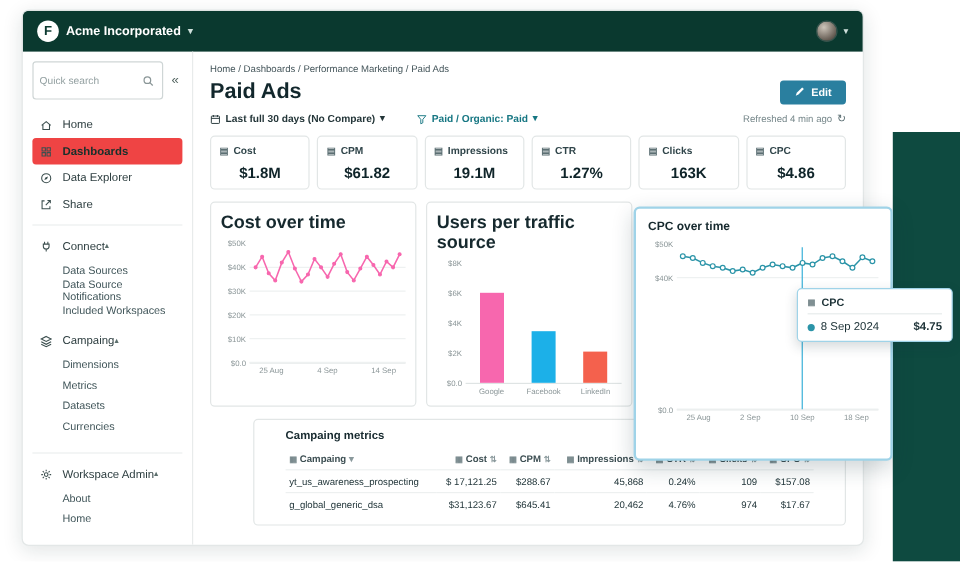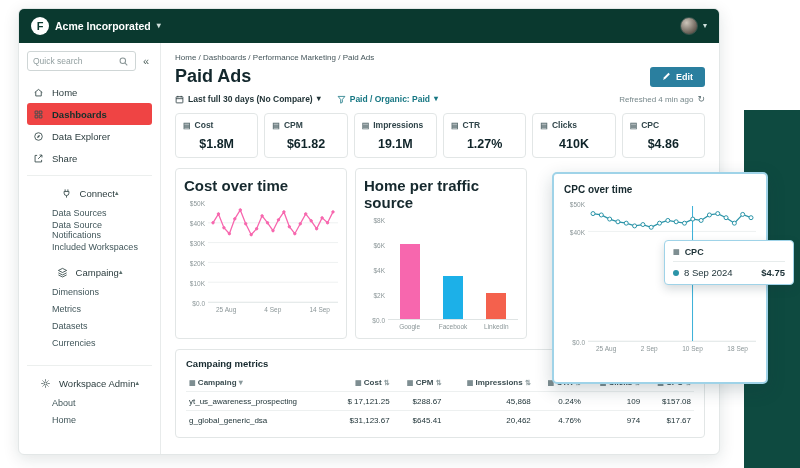--- a/index.html
+++ b/index.html
@@ -18,41 +18,41 @@
   .topbar { height: 34px; background: #0a392f; display: flex; align-items: center; justify-content: space-between; padding: 0 12px; flex: 0 0 auto; }
   .brand-wrap { display: flex; align-items: center; gap: 6px; color: #fff; font-size: 10.5px; font-weight: 600; cursor: pointer; }
   .logo { width: 18px; height: 18px; border-radius: 50%; background: #fff; color: #0a392f; font-weight: 800; font-size: 11px; display: flex; align-items: center; justify-content: center; }
   .chev { color: #cfe0dc; font-size: 8px; line-height: 1; }
   .user-wrap { display: flex; align-items: center; gap: 5px; cursor: pointer; }
   .avatar { width: 18px; height: 18px; border-radius: 50%; background: radial-gradient(circle at 35% 30%, #cdc5ba, #5f564d 75%); border: 1px solid #37544d; }
 
   .app-body { flex: 1; display: flex; min-height: 0; }
   .sidebar { width: 142px; flex: 0 0 142px; border-right: 1px solid #e8ebeb; padding: 8px; font-size: 9.5px; color: #2c3d3f; }
   .search-row { display: flex; align-items: center; gap: 4px; }
-  .search-box { flex: 1; display: flex; align-items: center; border: 1px solid #cfd6d6; border-radius: 3px; height: 20px; padding: 0 5px; gap: 4px; color: #8a9697; }
+  .search-box { flex: 1; display: flex; align-items: center; border: 1px solid #cfd6d6; border-radius: 3px; height: 32px; padding: 0 5px; gap: 4px; color: #8a9697; }
   .search-box input { border: 0; outline: 0; width: 100%; font-size: 8.5px; color: #334548; background: transparent; font-family: "Liberation Sans", sans-serif; }
   .search-box input::placeholder { color: #93a0a1; }
   .collapse-btn { font-size: 11px; color: #51635f; padding: 0 3px; cursor: pointer; background: none; border: none; }
   .nav { margin-top: 10px; display: flex; flex-direction: column; }
   .nav-item { display: flex; align-items: center; gap: 7px; height: 22px; padding: 0 6px; border-radius: 3px; cursor: pointer; }
   .nav-item.active { background: #ef4444; font-weight: 700; color: #15302b; }
   .ic { width: 12px; height: 12px; display: flex; align-items: center; color: #3c4f4f; flex: 0 0 12px; }
   .ic svg { width: 11px; height: 11px; }
-  .section { display: flex; align-items: center; justify-content: center; height: 22px; padding: 0 6px; cursor: pointer; }
+  .section { display: flex; align-items: center; justify-content: flex-start; height: 22px; padding: 0 6px; cursor: pointer; }
   .section .sec-left { display: flex; gap: 7px; align-items: center; }
   .sec-chev { font-size: 7px; color: #5c6f6d; }
   .sub-item { padding: 0 6px 0 25px; font-size: 9px; color: #41565a; height: 17px; display: flex; align-items: center; cursor: pointer; }
   .divider { height: 1px; background: #ecefee; margin: 6px 0; }
 
   .main { flex: 1; min-width: 0; padding: 10px 14px; position: relative; overflow: hidden; }
   .breadcrumb { font-size: 8px; color: #44555a; }
   .title-row { display: flex; justify-content: space-between; align-items: center; margin-top: 4px; }
   .page-title { font-size: 18px; font-weight: 700; color: #12272c; }
   .edit-btn { background: #2a7f9f; color: #fff; border: none; border-radius: 3px; font-size: 9px; font-weight: 600; padding: 5px 12px; display: flex; gap: 5px; align-items: center; cursor: pointer; font-family: "Liberation Sans", sans-serif; }
-  .filter-row { display: flex; align-items: center; gap: 16px; margin-top: 7px; font-size: 8.5px; color: #243639; }
+  .filter-row { display: flex; align-items: center; gap: 26px; margin-top: 7px; font-size: 8.5px; color: #243639; }
   .filter { display: flex; align-items: center; gap: 4px; cursor: pointer; font-weight: 600; }
   .filter.teal { color: #177783; }
   .refreshed { margin-left: auto; color: #76878a; font-size: 8px; display: flex; gap: 4px; align-items: center; font-weight: 400; }
   .refresh-ic { font-size: 9px; color: #5c6f73; cursor: pointer; }
 
   .kpi-row { display: flex; gap: 6px; margin-top: 9px; }
   .kpi { flex: 1; border: 1px solid #e2e6e6; border-radius: 4px; padding: 6px 7px; background: #fff; }
   .kpi-label { display: flex; gap: 4px; align-items: center; font-size: 8.5px; color: #30454a; font-weight: 600; }
   .kpi-ic { font-size: 8px; color: #5c6f73; }
   .kpi-value { font-size: 12.5px; font-weight: 700; color: #0f2429; text-align: center; margin-top: 7px; }
@@ -65,31 +65,31 @@
   .yaxis span { position: absolute; right: 3px; }
   .plot { flex: 1; height: 100px; border-bottom: 1px solid #dfe4e4; position: relative; min-width: 0; }
   .plot svg { width: 100%; height: 100%; display: block; overflow: visible; }
   .xaxis { display: flex; justify-content: space-between; font-size: 6.5px; color: #8b9698; margin-top: 3px; padding: 0 8px; margin-left: 24px; }
   .bars { flex: 1; height: 100px; border-bottom: 1px solid #dfe4e4; display: flex; align-items: flex-end; min-width: 0; }
   .bar-col { flex: 1; display: flex; justify-content: center; align-items: flex-end; height: 100%; }
   .bar { width: 20px; }
   .bar-labels { display: flex; margin-left: 24px; font-size: 6.5px; color: #8b9698; margin-top: 3px; }
   .bar-labels span { flex: 1; text-align: center; }
 
-  .overlay-card { position: absolute; left: 552px; top: 172px; width: 216px; height: 212px; background: #fff; border: 2px solid #9fd3e8; border-radius: 5px; box-shadow: 0 6px 18px rgba(20,50,60,.20); padding: 10px; z-index: 5; }
+  .overlay-card { position: absolute; left: 528px; top: 172px; width: 216px; height: 212px; background: #fff; border: 2px solid #9fd3e8; border-radius: 5px; box-shadow: 0 6px 18px rgba(20,50,60,.20); padding: 10px; z-index: 5; }
   .overlay-card .chart-title { font-size: 10px; }
   .overlay-card .plot, .overlay-card .yaxis { height: 138px; }
 
   .tooltip { position: absolute; left: 664px; top: 240px; width: 130px; background: #fff; border: 1.5px solid #9fd3e8; border-radius: 4px; box-shadow: 0 4px 10px rgba(20,50,60,.18); z-index: 6; font-size: 9px; padding: 6px 8px; }
   .tt-head { display: flex; gap: 5px; align-items: center; font-weight: 700; color: #1c3136; padding-bottom: 4px; border-bottom: 1px solid #e7ecec; }
   .tt-row { display: flex; gap: 5px; align-items: center; padding-top: 5px; color: #1c3136; font-size: 9.5px; }
   .tt-dot { width: 6px; height: 6px; border-radius: 50%; background: #2b94a8; flex: 0 0 6px; }
   .tt-val { margin-left: auto; font-weight: 700; }
 
-  .table-card { margin-top: 10px; border: 1px solid #e2e6e6; border-radius: 4px; padding: 8px 10px; background: #fff; }
+  .table-card { margin-top: 10px; border: 1px solid #e2e6e6; border-radius: 4px; padding: 8px 26px; background: #fff; margin-left: 36px; }
   .table-title { font-size: 9.5px; font-weight: 700; color: #16292e; margin-bottom: 5px; }
   table { width: 100%; border-collapse: collapse; font-size: 8px; color: #22363a; }
   th { font-weight: 600; color: #3c4e52; text-align: right; padding: 4px 3px; white-space: nowrap; cursor: pointer; }
   th:first-child { text-align: left; }
   td { padding: 4.5px 3px; text-align: right; border-top: 1px solid #edf0f0; white-space: nowrap; }
   td:first-child { text-align: left; }
   .hic { color: #75868a; font-size: 7px; }
   .sort { color: #8a999c; font-size: 7px; }
 </style>
 </head>
@@ -294,21 +294,21 @@
               <span class="kpi-ic">▤</span>
               <span>CTR</span>
             </div>
           <div class="kpi-value">1.27%</div>
         </div>
         <div class="kpi">
           <div class="kpi-label">
               <span class="kpi-ic">▤</span>
               <span>Clicks</span>
             </div>
-          <div class="kpi-value">410K</div>
+          <div class="kpi-value">163K</div>
         </div>
         <div class="kpi">
           <div class="kpi-label">
               <span class="kpi-ic">▤</span>
               <span>CPC</span>
             </div>
           <div class="kpi-value">$4.86</div>
         </div>
       </div>
 
@@ -359,21 +359,21 @@
               </div>
           </div>
           <div class="xaxis">
               <span>25 Aug</span>
               <span>4 Sep</span>
               <span>14 Sep</span>
             </div>
         </div>
 
         <div class="chart-card">
-          <div class="chart-title">Home per traffic source</div>
+          <div class="chart-title">Users per traffic source</div>
           <div class="chart-area">
             <div class="yaxis">
                 <span style="top: calc(100% - 3px);">$0.0</span>
                 <span style="top: calc(75% - 3px);">$2K</span>
                 <span style="top: calc(50% - 3px);">$4K</span>
                 <span style="top: calc(25% - 3px);">$6K</span>
                 <span style="top: calc(0% - 3px);">$8K</span>
               </div>
             <div class="bars">
                 <div class="bar-col">

